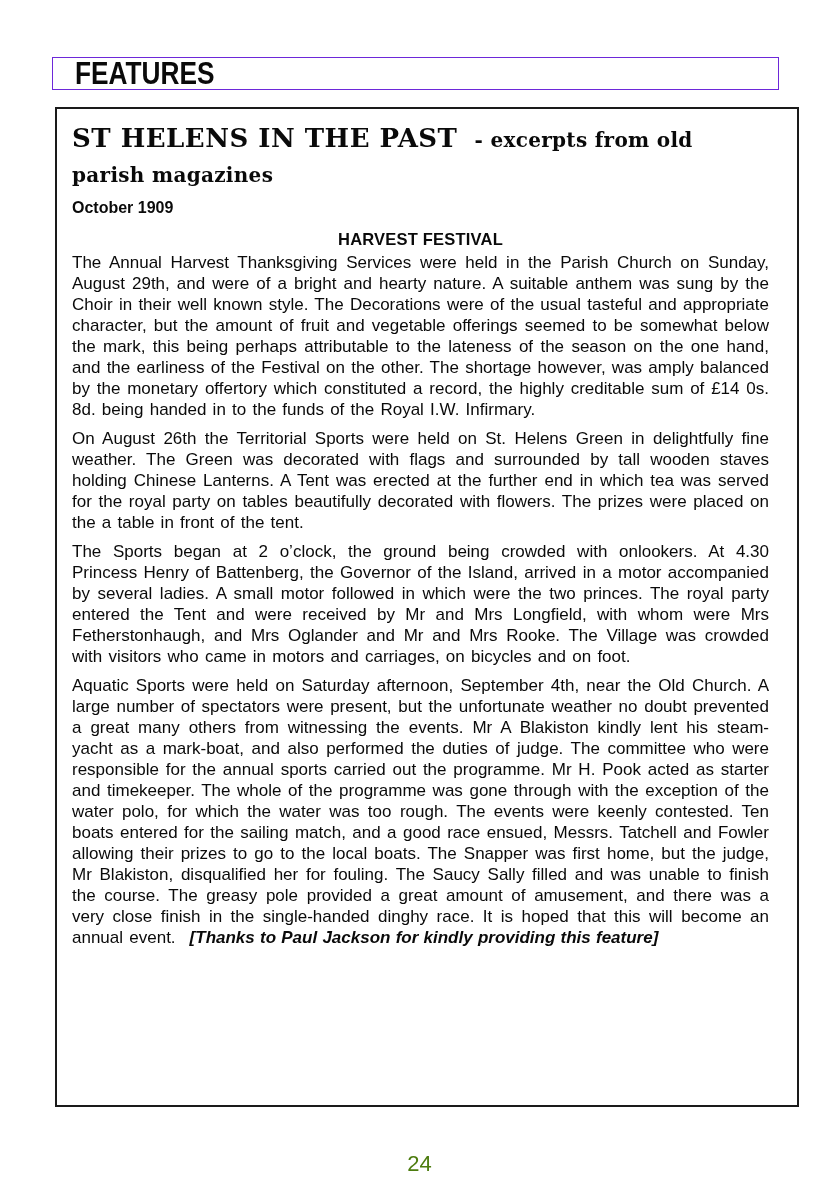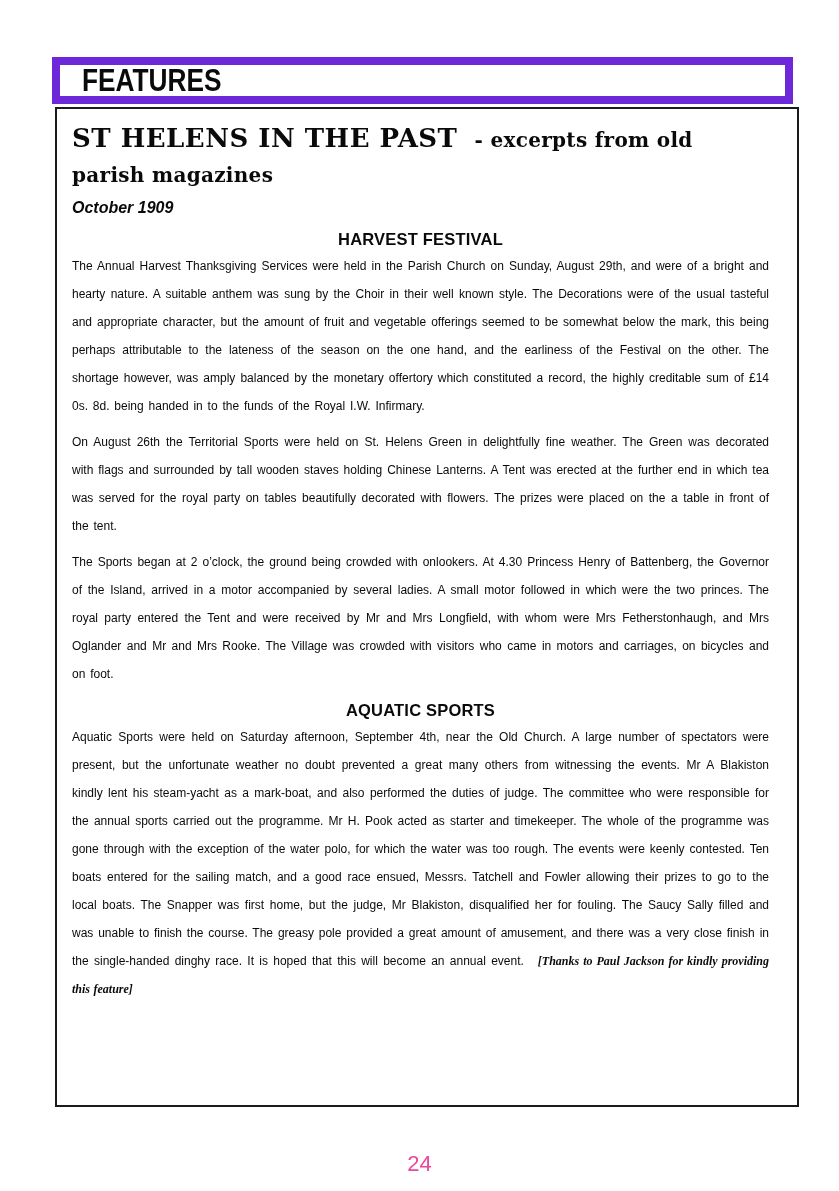--- a/index.html
+++ b/index.html
@@ -15,21 +15,21 @@
     overflow: hidden;
     font-family: "Liberation Sans", sans-serif;
     color: #0a0a0a;
   }
   .features-box {
     position: absolute;
     left: 52px;
     top: 57px;
     width: 725px;
     height: 31px;
-    border: 8px solid #6d28d9;
+    border: 1px solid #6d28d9;
     background: #ffffff;
     display: flex;
     align-items: center;
   }
   .features-title {
     display: inline-block;
     margin-left: 22px;
     font-size: 32px;
     font-weight: bold;
     letter-spacing: 0px;
@@ -61,54 +61,52 @@
   }
   .title-sub {
     font-size: 20px;
     margin-left: 6px;
     letter-spacing: 0.3px;
   }
   .article-date {
     margin: 10px 0 6px 0;
     font-size: 16px;
     font-weight: bold;
-    font-style: italic;
   }
   .section-heading {
     margin: 13px 0 3px 0;
     font-size: 16.5px;
     font-weight: bold;
     letter-spacing: 0.2px;
     text-align: center;
   }
   .body-para {
     margin: 0 0 8px 0;
-    font-size: 12px;
-    line-height: 28px;
+    font-size: 17px;
+    line-height: 21px;
     text-align: justify;
     word-spacing: 1.5px;
   }
   .body-para.tight {
     margin-bottom: 0;
   }
   .credit {
     font-weight: bold;
     font-style: italic;
     margin-left: 14px;
     word-spacing: 0.5px;
-    font-family: Liberation Serif, serif;
   }
   .page-number {
     position: absolute;
     left: 0;
     right: 0;
     bottom: 14px;
     text-align: center;
     font-size: 22px;
-    color: #ec4899;
+    color: #4d7c0f;
   }
 </style>
 </head>
 <body>
 
 <div class="page">
 
   <div class="features-box">
     <span class="features-title">FEATURES</span>
   </div>
@@ -121,20 +119,19 @@
     </h1>
 
     <p class="article-date">October 1909</p>
 
     <h2 class="section-heading">HARVEST FESTIVAL</h2>
     <p class="body-para">The Annual Harvest Thanksgiving Services were held in the Parish Church on Sunday, August 29th, and were of a bright and hearty nature. A suitable anthem was sung by the Choir in their well known style. The Decorations were of the usual tasteful and appropriate character, but the amount of fruit and vegetable offerings seemed to be somewhat below the mark, this being perhaps attributable to the lateness of the season on the one hand, and the earliness of the Festival on the other. The shortage however, was amply balanced by the monetary offertory which constituted a record, the highly creditable sum of £14 0s. 8d. being handed in to the funds of the Royal I.W. Infirmary.</p>
 
     <p class="body-para">On August 26th the Territorial Sports were held on St. Helens Green in delightfully fine weather. The Green was decorated with flags and surrounded by tall wooden staves holding Chinese Lanterns. A Tent was erected at the further end in which tea was served for the royal party on tables beautifully decorated with flowers. The prizes were placed on the a table in front of the tent.</p>
     <p class="body-para">The Sports began at 2 o’clock, the ground being crowded with onlookers. At 4.30 Princess Henry of Battenberg, the Governor of the Island, arrived in a motor accompanied by several ladies. A small motor followed in which were the two princes. The royal party entered the Tent and were received by Mr and Mrs Longfield, with whom were Mrs Fetherstonhaugh, and Mrs Oglander and Mr and Mrs Rooke. The Village was crowded with visitors who came in motors and carriages, on bicycles and on foot.</p>
 
-    <h2 class="section-heading">AQUATIC SPORTS</h2>
     <p class="body-para tight"><span>Aquatic Sports were held on Saturday afternoon, September 4th, near the Old Church. A large number of spectators were present, but the unfortunate weather no doubt prevented a great many others from witnessing the events. Mr A Blakiston kindly lent his steam-yacht as a mark-boat, and also performed the duties of judge. The committee who were responsible for the annual sports carried out the programme. Mr H. Pook acted as starter and timekeeper. The whole of the programme was gone through with the exception of the water polo, for which the water was too rough. The events were keenly contested. Ten boats entered for the sailing match, and a good race ensued, Messrs. Tatchell and Fowler allowing their prizes to go to the local boats. The Snapper was first home, but the judge, Mr Blakiston, disqualified her for fouling. The Saucy Sally filled and was unable to finish the course. The greasy pole provided a great amount of amusement, and there was a very close finish in the single-handed dinghy race. It is hoped that this will become an annual event.</span><span class="credit">[Thanks to Paul Jackson for kindly providing this feature]</span></p>
 
   </div>
 
   <div class="page-number">24</div>
 
 </div>
 
 </body></html>

